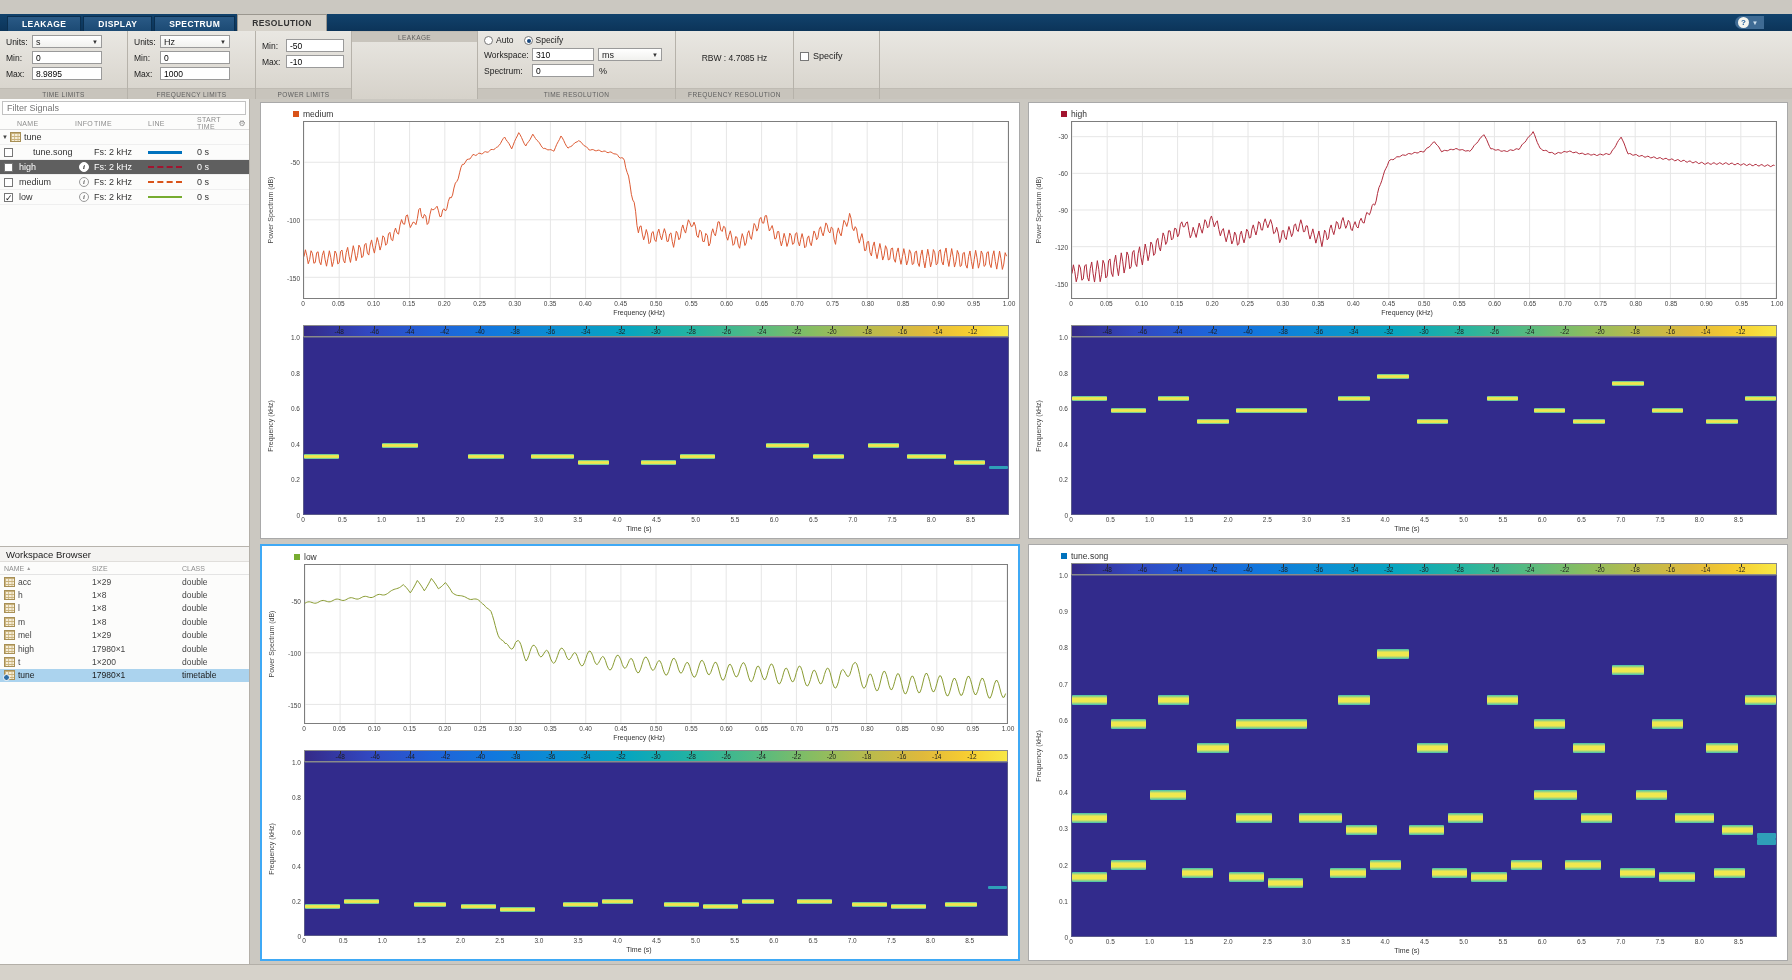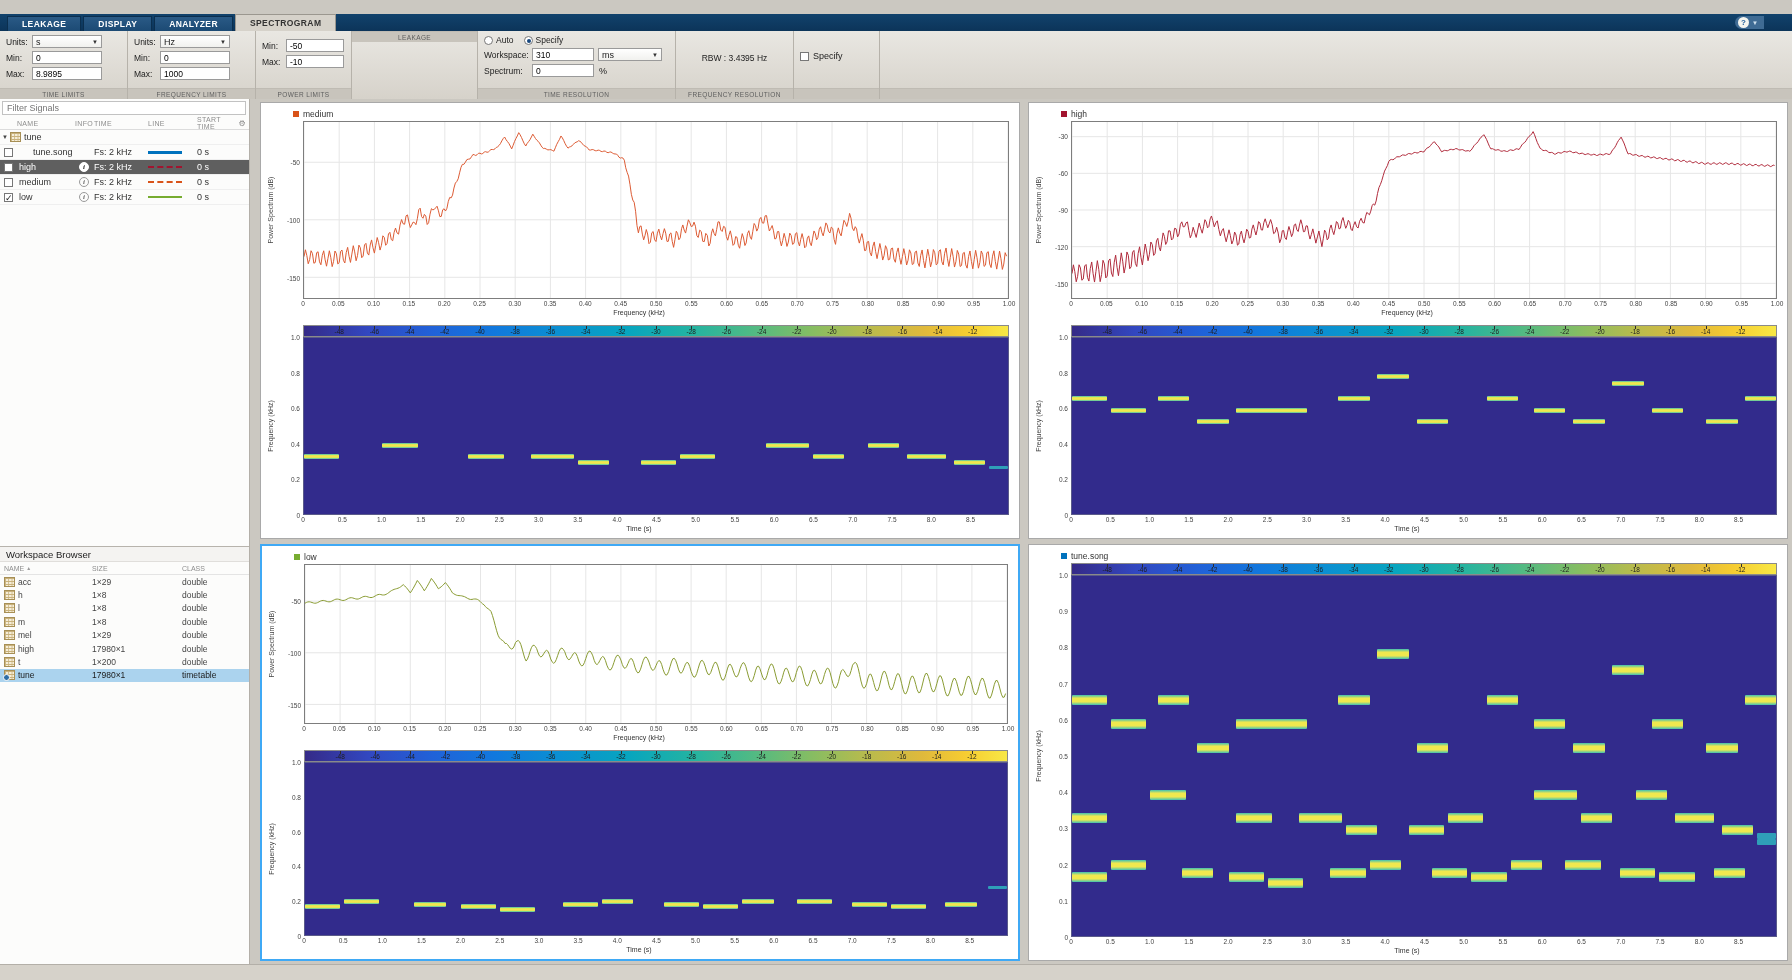--- a/index.html
+++ b/index.html
@@ -141,22 +141,22 @@
 </head>
 <body>
 
 <div id="app">
 
 
   <div class="tabstrip">
     <div id="tabs" style="display:flex;align-items:flex-end;height:100%;padding-left:6px;">
         <div class="tab">LEAKAGE</div>
         <div class="tab">DISPLAY</div>
-        <div class="tab">ANALYZER</div>
-        <div class="tab active">SPECTROGRAM</div>
+        <div class="tab">SPECTRUM</div>
+        <div class="tab active">RESOLUTION</div>
       </div>
     <div class="helpwrap">
       <div class="helppill">
         <span class="helpq">?</span>
         <span class="helpcar">▼</span>
       </div>
     </div>
   </div>
 
   <div class="ribbon">
@@ -241,21 +241,21 @@
             <span class="clab" style="width:48px">Spectrum:</span>
           <input class="tin" style="width: 62px;" value="0">
           <span style="margin-left:5px">%</span>
           </div>
       </div>
       <div class="sec-label">TIME RESOLUTION</div>
     </div>
 
     <div class="section" style="width:118px">
       <div class="sec-content">
-        <div class="rbwtxt">RBW :  3.4395 Hz</div>
+        <div class="rbwtxt">RBW :  4.7085 Hz</div>
       </div>
       <div class="sec-label">FREQUENCY RESOLUTION</div>
     </div>
 
     <div class="section" style="width:86px">
       <div class="sec-content" style="padding-top:20px">
         <div class="crow">
           <span class="cbox"></span>
           <span>Specify</span>
         </div>

